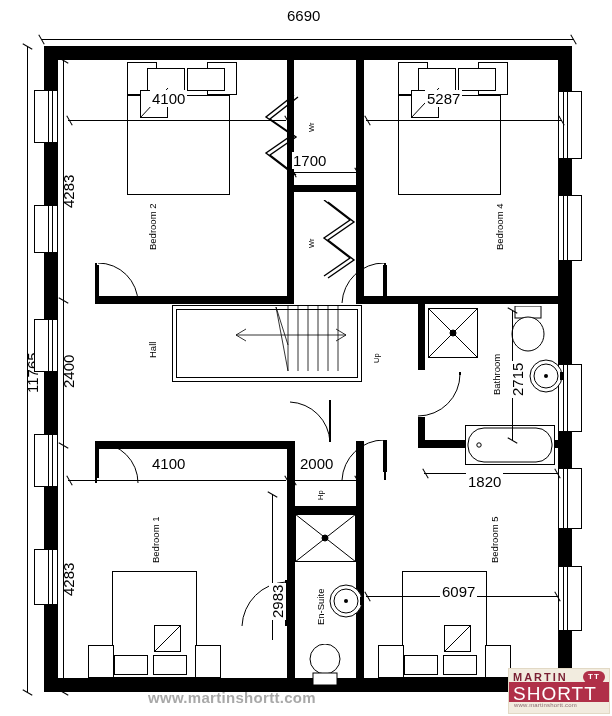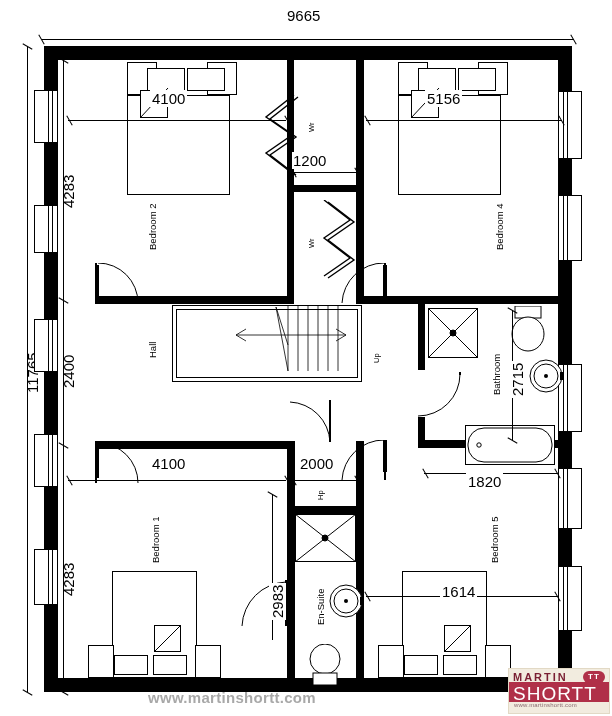--- a/index.html
+++ b/index.html
@@ -48,21 +48,21 @@
   #logo .l3{position:absolute;left:5px;top:33px;font-size:6px;color:#8a6a70;letter-spacing:.2px;}
 </style>
 </head>
 <body>
 
 <div id="stage">
 
   <div class="dline h" style="left:42px;top:39px;width:532px;"></div>
   <div class="tick" style="left:36px;top:39px;transform:rotate(60deg);"></div>
   <div class="tick" style="left:568px;top:39px;transform:rotate(60deg);"></div>
-  <div class="dim" style="left:287px;top:7px;">9665</div>
+  <div class="dim" style="left:287px;top:7px;">6690</div>
 
   <div class="dline v" style="left:27px;top:46px;height:646px;"></div>
   <div class="tick" style="left:22px;top:46px;transform:rotate(30deg);"></div>
   <div class="tick" style="left:22px;top:692px;transform:rotate(30deg);"></div>
   <div class="dim v" style="left:24px;top:393px;transform:rotate(-90deg);">11765</div>
 
   <div class="dline v" style="left:63px;top:60px;height:240px;"></div>
   <div class="tick" style="left:58px;top:60px;transform:rotate(30deg);"></div>
   <div class="tick" style="left:58px;top:300px;transform:rotate(30deg);"></div>
   <div class="dim v" style="left:60px;top:208px;transform:rotate(-90deg);">4283</div>
@@ -314,26 +314,26 @@
   </svg>
 
   <div class="dline h" style="left:68px;top:120px;width:218px;"></div>
   <div class="tick" style="left:64px;top:120px;transform:rotate(60deg);"></div>
   <div class="tick" style="left:282px;top:120px;transform:rotate(60deg);"></div>
   <div class="dim" style="left:150px;top:90px;background:#fff;padding:0 2px;">4100</div>
 
   <div class="dline h" style="left:366px;top:120px;width:196px;"></div>
   <div class="tick" style="left:362px;top:120px;transform:rotate(60deg);"></div>
   <div class="tick" style="left:556px;top:120px;transform:rotate(60deg);"></div>
-  <div class="dim" style="left:425px;top:90px;background:#fff;padding:0 2px;">5156</div>
+  <div class="dim" style="left:425px;top:90px;background:#fff;padding:0 2px;">5287</div>
 
   <div class="dline h" style="left:292px;top:172px;width:66px;"></div>
   <div class="tick" style="left:288px;top:172px;transform:rotate(60deg);"></div>
   <div class="tick" style="left:352px;top:172px;transform:rotate(60deg);"></div>
-  <div class="dim" style="left:292px;top:152px;background:#fff;padding:0 1px;">1200</div>
+  <div class="dim" style="left:292px;top:152px;background:#fff;padding:0 1px;">1700</div>
 
   <div class="dline v" style="left:512px;top:310px;height:130px;"></div>
   <div class="tick" style="left:507px;top:310px;transform:rotate(30deg);"></div>
   <div class="tick" style="left:507px;top:440px;transform:rotate(30deg);"></div>
   <div class="dim v" style="left:509px;top:398px;transform:rotate(-90deg);background:#fff;padding:0 2px;">2715</div>
 
   <div class="dline h" style="left:424px;top:473px;width:134px;"></div>
   <div class="tick" style="left:420px;top:473px;transform:rotate(60deg);"></div>
   <div class="tick" style="left:552px;top:473px;transform:rotate(60deg);"></div>
   <div class="dim" style="left:466px;top:473px;background:#fff;padding:0 2px;">1820</div>
@@ -348,21 +348,21 @@
   <div class="tick" style="left:352px;top:480px;transform:rotate(60deg);"></div>
   <div class="dim" style="left:299px;top:455px;background:#fff;padding:0 1px;">2000</div>
 
   <div class="dline v" style="left:272px;top:494px;height:146px;"></div>
   <div class="tick" style="left:267px;top:494px;transform:rotate(30deg);"></div>
   <div class="dim v" style="left:269px;top:620px;transform:rotate(-90deg);background:#fff;padding:0 2px;">2983</div>
 
   <div class="dline h" style="left:366px;top:596px;width:192px;"></div>
   <div class="tick" style="left:362px;top:596px;transform:rotate(60deg);"></div>
   <div class="tick" style="left:552px;top:596px;transform:rotate(60deg);"></div>
-  <div class="dim" style="left:440px;top:583px;background:#fff;padding:0 2px;">1614</div>
+  <div class="dim" style="left:440px;top:583px;background:#fff;padding:0 2px;">6097</div>
 
   <div class="rlabel v" style="left:147px;top:250px;transform:rotate(-90deg);">Bedroom 2</div>
   <div class="rlabel v" style="left:494px;top:250px;transform:rotate(-90deg);">Bedroom 4</div>
   <div class="rlabel v" style="left:150px;top:563px;transform:rotate(-90deg);">Bedroom 1</div>
   <div class="rlabel v" style="left:489px;top:563px;transform:rotate(-90deg);">Bedroom 5</div>
   <div class="rlabel v" style="left:147px;top:358px;transform:rotate(-90deg);">Hall</div>
   <div class="rlabel v" style="left:491px;top:395px;transform:rotate(-90deg);">Bathroom</div>
   <div class="rlabel v" style="left:315px;top:625px;transform:rotate(-90deg);">En-Suite</div>
   <div class="rlabel v tiny" style="left:307px;top:132px;transform:rotate(-90deg);">Wr</div>
   <div class="rlabel v tiny" style="left:307px;top:248px;transform:rotate(-90deg);">Wr</div>

